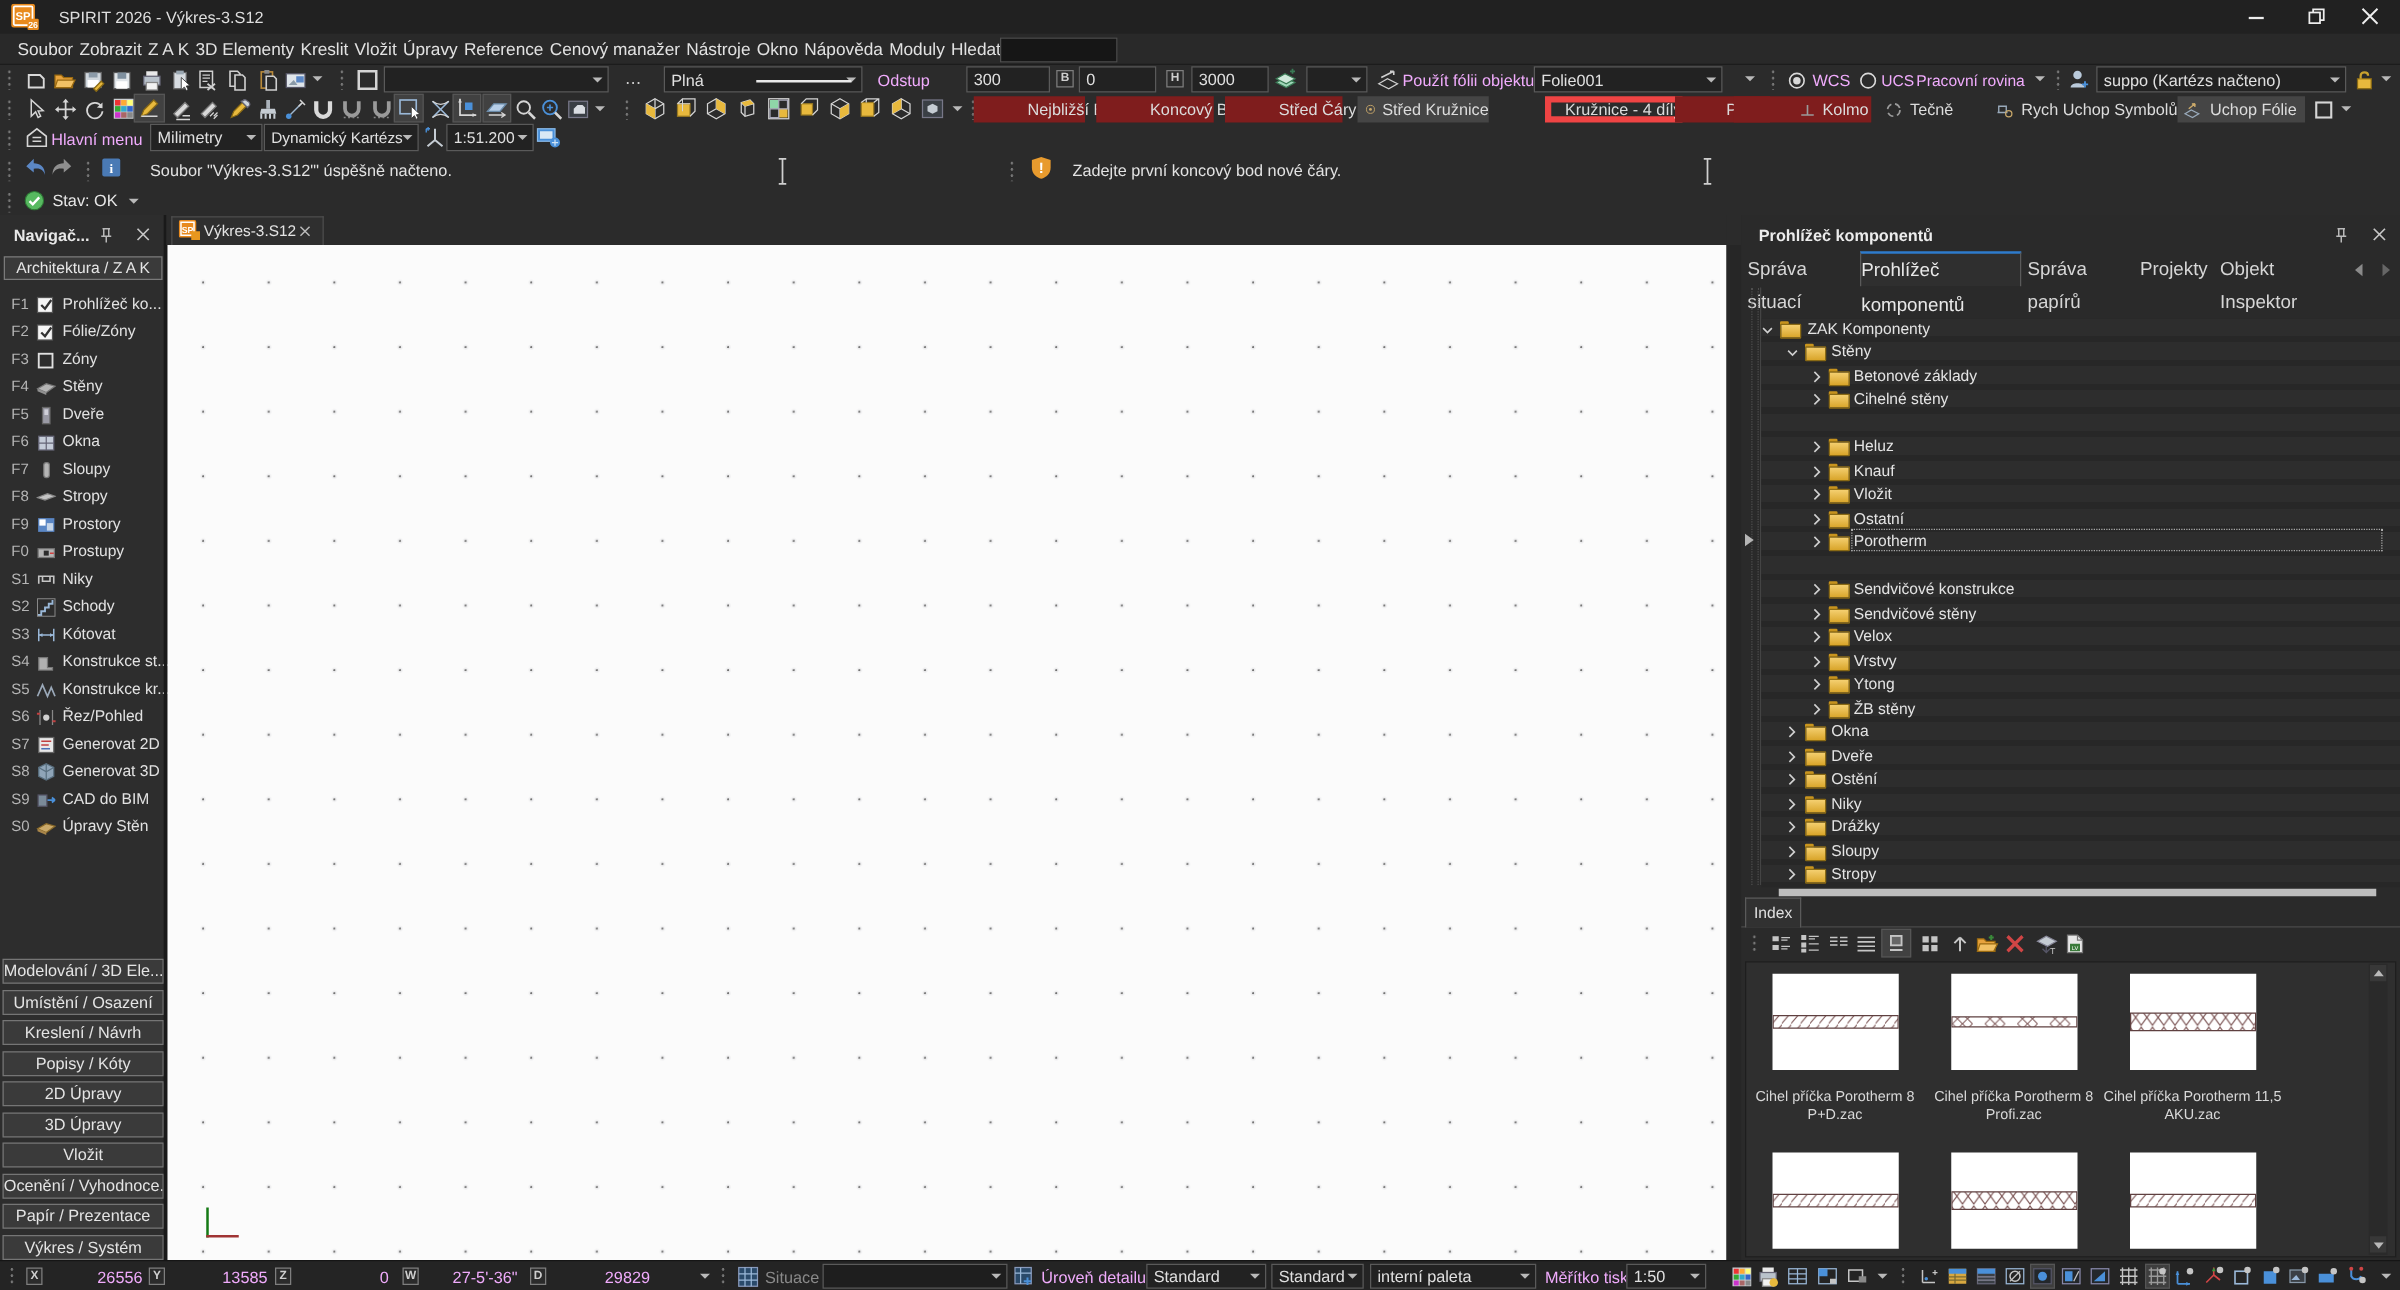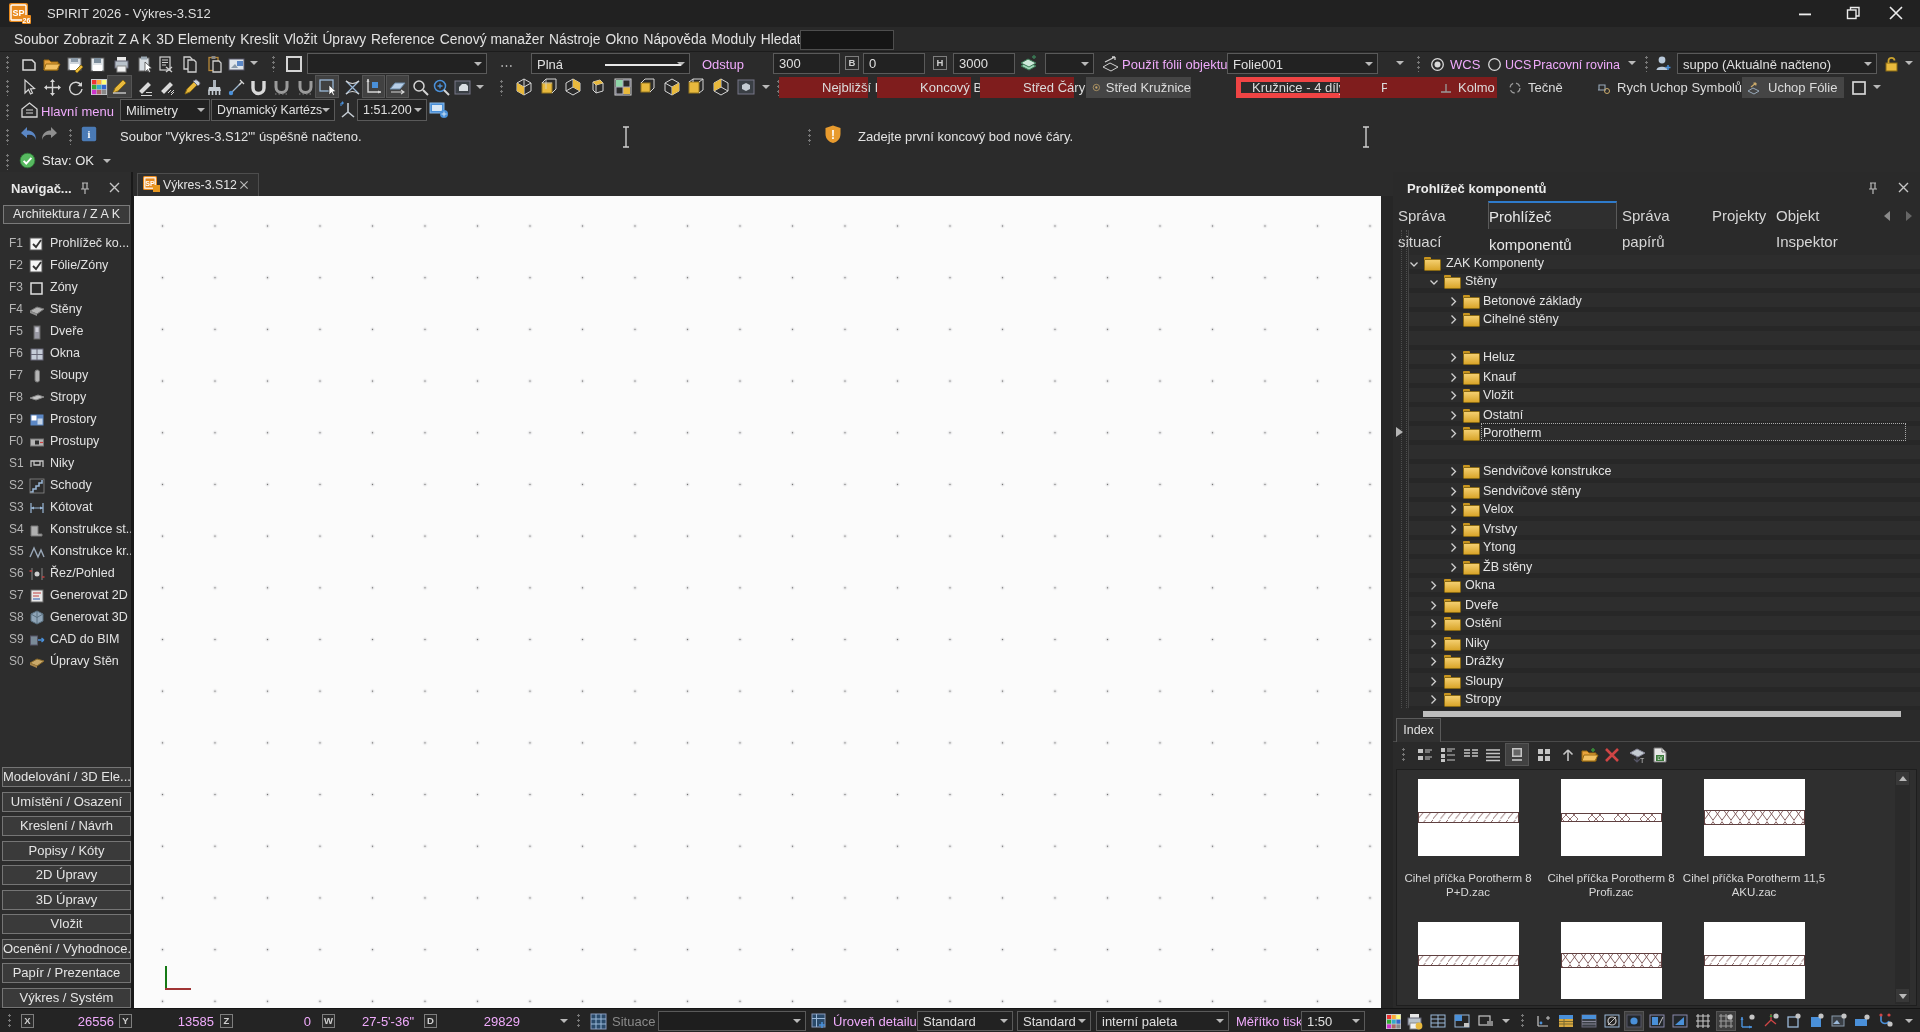--- a/index.html
+++ b/index.html
@@ -222,21 +222,21 @@
     <div class="abs" style="left:1628px;top:9px;width:0;height:0;border-left:4px solid transparent;border-right:4px solid transparent;border-top:4px solid #b9b9b9"></div>
     <div class="grip" style="left:1645px;top:3px;height:17px;background-image:radial-gradient(circle,#777 1px,transparent 1.2px);background-size:3px 5px;width:3px"></div>
     <div class="icon" style="left:1653px;top:1px">
         <svg width="20" height="20" viewBox="0 0 20 20">
           <circle cx="8" cy="6" r="3.4" fill="#b9c9da"></circle>
           <path d="M2.5 16 C2.5 11.5 13.5 11.5 13.5 16 Z" fill="#b9c9da"></path>
           <path d="M14 11 L14 16 M11.5 13.5 L16.5 13.5" stroke="#4a90d9" stroke-width="1.5"></path>
         </svg>
       </div>
     <div class="combo" style="left:1677px;top:1px;width:200px;height:21px">
-        <span class="txt">suppo (Aktuálně načteno)</span>
+        <span class="txt">suppo (Kartézs načteno)</span>
         <span class="arr"></span>
       </div>
     <div class="icon" style="left:1880px;top:1px">
         <svg width="19" height="19" viewBox="0 0 19 19">
           <rect x="4" y="8" width="11" height="8" fill="#e8b93d" stroke="#8a6a14"></rect>
           <path d="M6.5 8 L6.5 5.5 C6.5 2 12.5 2 12.5 5.5" fill="none" stroke="#caa22e" stroke-width="1.8"></path>
         </svg>
       </div>
     <div class="abs" style="left:1905px;top:9px;width:0;height:0;border-left:4px solid transparent;border-right:4px solid transparent;border-top:4px solid #b9b9b9"></div>
 

